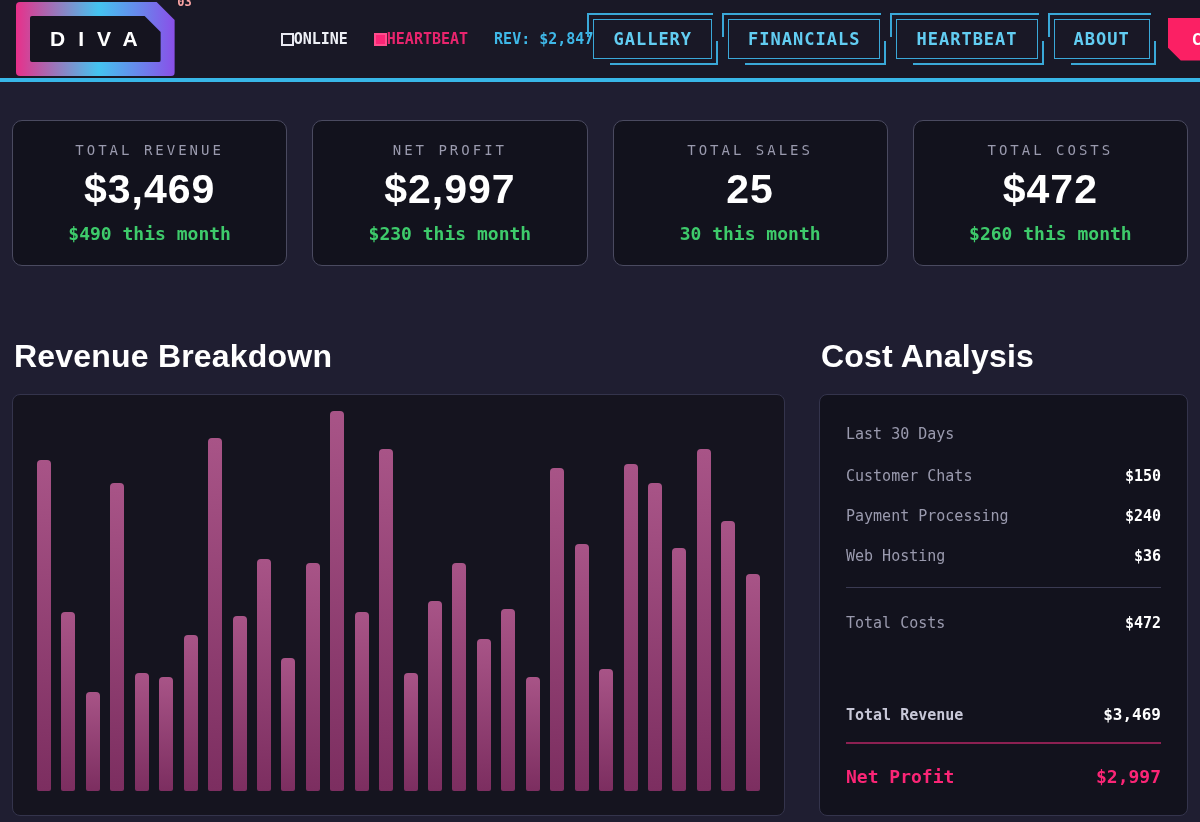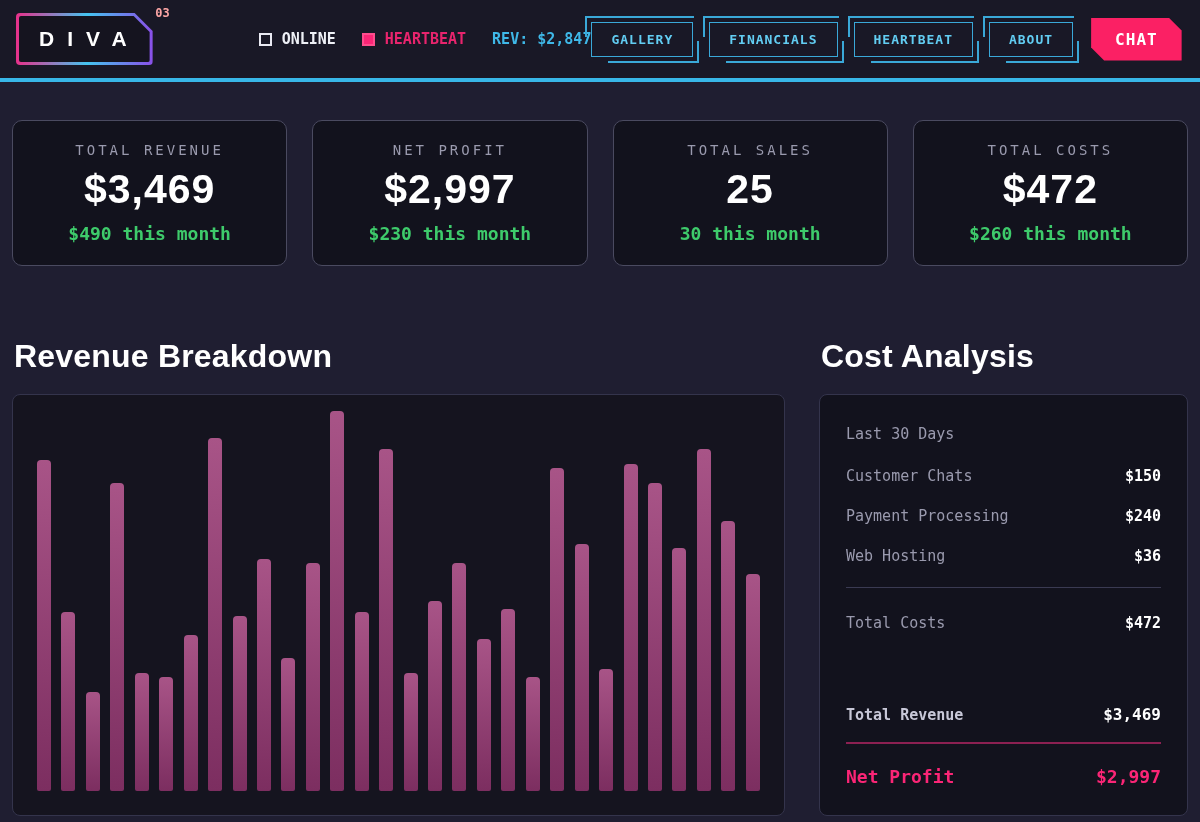--- a/index.html
+++ b/index.html
@@ -15,21 +15,21 @@
     height: 82px;
     background: #191826;
     border-bottom: 4px solid #38b7e8;
     display: flex;
     align-items: center;
     padding: 0 14px;
   }
   .logo-wrap { position: relative; margin-left: 2px; }
   .logo-frame {
     background: linear-gradient(90deg, #e8308a 0%, #44c4f0 52%, #8a4fe8 100%);
-    padding: 3px;
+    padding: 14px;
     clip-path: polygon(0 0, calc(100% - 18px) 0, 100% 18px, 100% 100%, 0 100%);
     border-radius: 4px;
   }
   .logo-inner {
     background: #15141f;
     clip-path: polygon(0 0, calc(100% - 16px) 0, 100% 16px, 100% 100%, 0 100%);
     padding: 11px 10px 11px 20px;
     border-radius: 2px;
   }
   .logo-text {
@@ -50,21 +50,21 @@
   }
 
   .status-group {
     display: flex;
     align-items: center;
     gap: 26px;
     margin-left: 106px;
     font-size: 15px;
     font-weight: bold;
   }
-  .status-item { display: flex; align-items: center; gap: 10px; white-space: nowrap; }
+  .status-item { display: flex; align-items: center; white-space: nowrap; }
   .sq {
     width: 13px; height: 13px; display: inline-block;
   }
   .sq-outline { border: 2px solid #e9e9f2; }
   .sq-filled  { background: #fb2576; border: 2px solid #ff4d8d; }
   .status-online-label { color: #eef0f6; }
   .status-creating-label { color: #e8246d; }
   .rev-label { color: #3fb8e8; white-space: nowrap; }
 
   nav {
@@ -73,21 +73,21 @@
     align-items: center;
     gap: 16px;
     padding-right: 8px;
   }
   .cyber-btn {
     position: relative;
     background: transparent;
     border: 1px solid #3aa8d8;
     color: #62cdf2;
     font-family: "DejaVu Sans Mono", monospace;
-    font-size: 13px;
+    font-size: 17px;
     font-weight: bold;
     letter-spacing: 1px;
     padding: 9px 19px;
     cursor: pointer;
     white-space: nowrap;
     text-align: right;
   }
   .cyber-btn::before {
     content: "";
     position: absolute;

